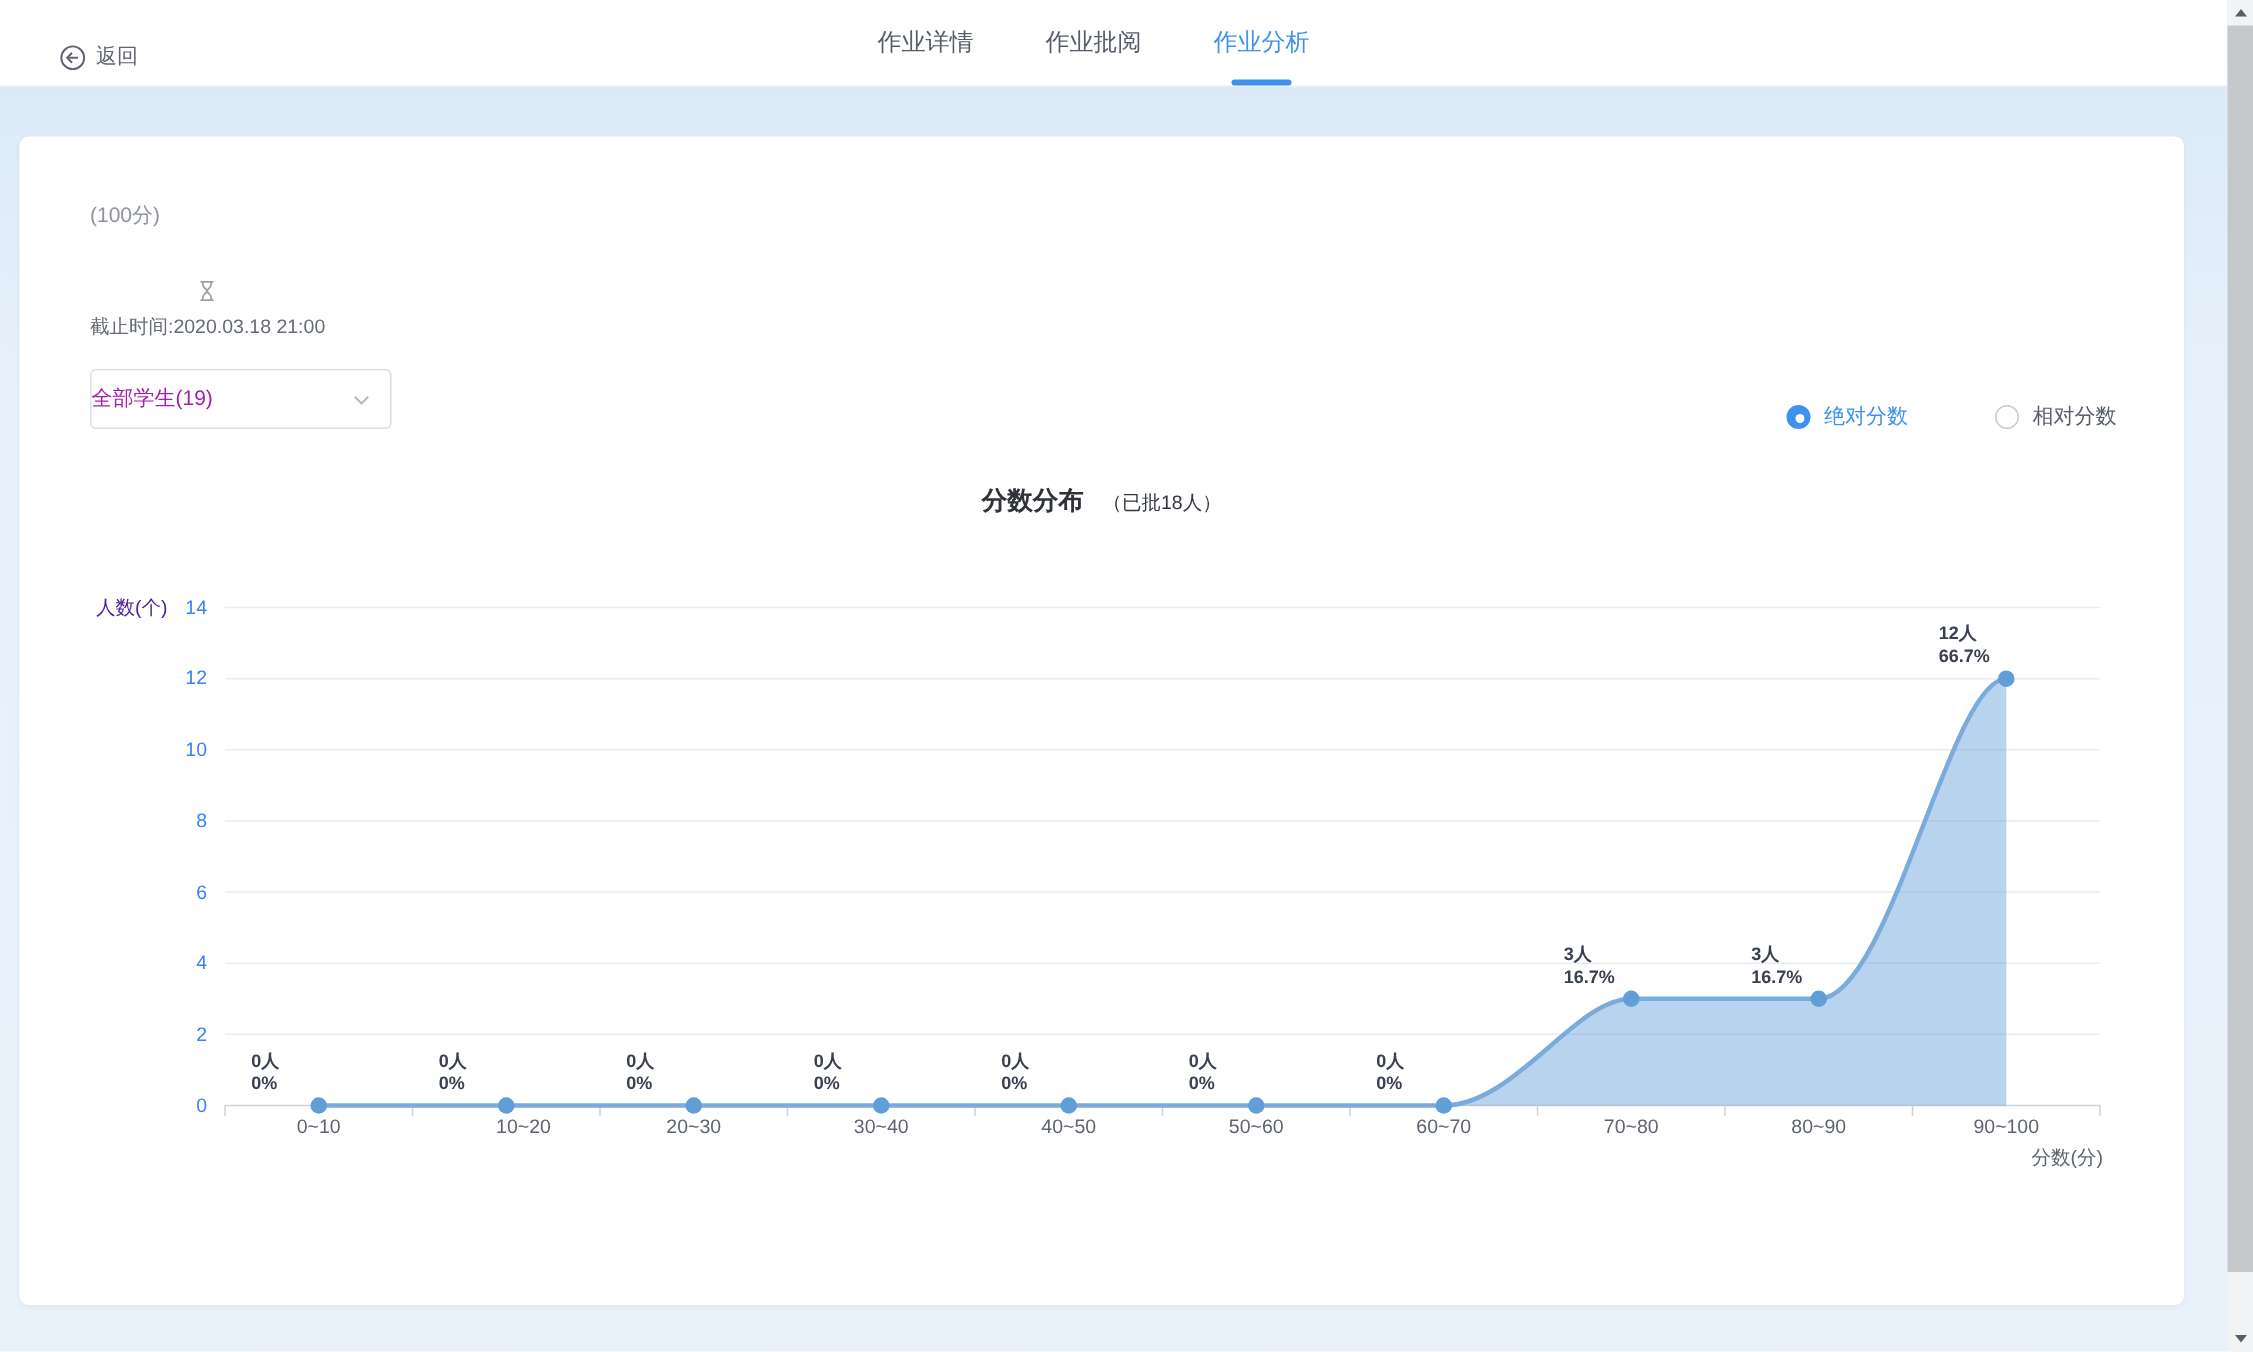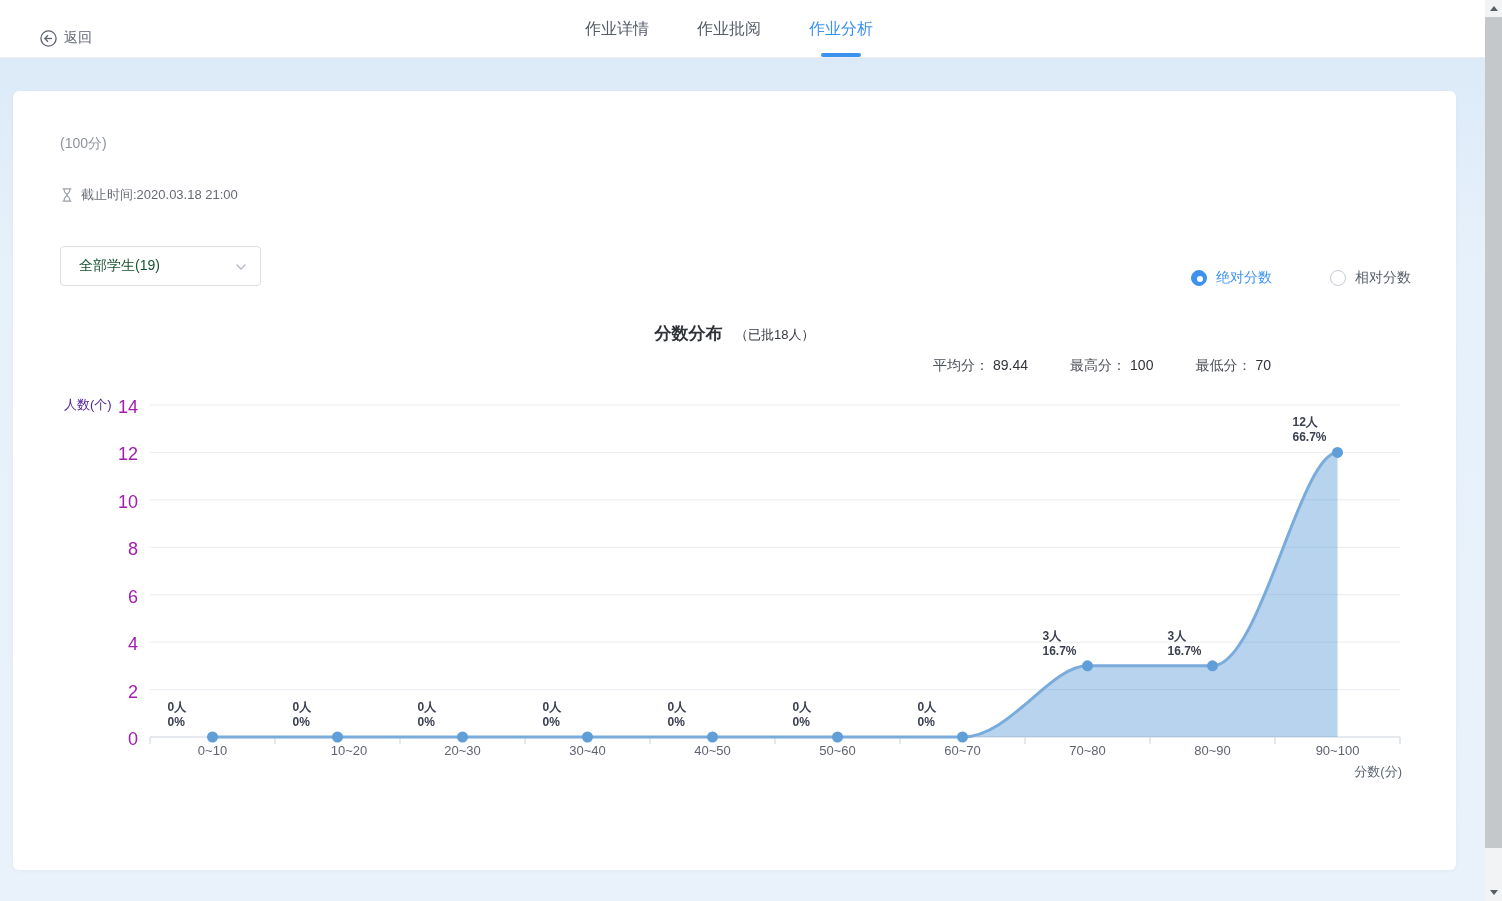--- a/index.html
+++ b/index.html
@@ -41,29 +41,29 @@
   }
   .hw-title-row {
     position:absolute; left:47px; top:44px;
     display:flex; align-items:baseline; gap:12px;
   }
   .hw-title { font-size:20px; font-weight:bold; color:#2b2f38; }
   .hw-score { font-size:14px; color:#8e939c; }
   .deadline-row {
     position:absolute; left:47px; top:95px;
     display:flex; align-items:center; gap:7px;
-    font-size:13px; color:#666b74;
+    font-size:13px; color:#666b74;flex-direction:column;
   }
   
   .select-box {
     position:absolute; left:47px; top:155px; width:201px; height:40px;
     border:1px solid #dcdfe6; border-radius:4px; background:#fff;
     display:flex; align-items:center; cursor:pointer;
   }
-  .select-box .sel-text { margin-left:18px; font-size:14px; color:#14532d; }
+  .select-box .sel-text { font-size:14px; color:#a21caf; }
   .select-box .chev { position:absolute; right:13px; top:16px; }
   
   .radio-group {
     position:absolute; right:45px; top:155px;
     display:flex; gap:58px; align-items:center;
   }
   .radio-item { display:flex; align-items:center; gap:9px; cursor:pointer; font-size:14px; color:#565d68;margin-top:23px; }
   .radio-item .radio {
     width:16px; height:16px; border-radius:50%;
     border:1px solid #c6ccd4; background:#fff; position:relative;
@@ -84,21 +84,21 @@
   .stats-row {
     position:absolute; top:266px; right:185px;
     display:flex; gap:42px; font-size:14px; color:#4c5058;
   }
   .stat-value { color:#2f3338; margin-left:4px; }
   
   .chart-wrap { position:absolute; left:137px; top:314px; width:1250px; height:412px; }
   .chart-wrap svg { position:absolute; left:0; top:0; overflow:visible; }
   .ylabel { position:absolute; left:-86px; top:-9px; font-size:13px; color:#4c1d95; }
   .xlabel { position:absolute; right:-2px; top:358px; font-size:13px; color:#5c6570; }
-  .ytick { position:absolute; left:-62px; width:50px; text-align:right; font-size:18px; color:#a21caf; }
+  .ytick { position:absolute; left:-62px; width:50px; text-align:right; font-size:13px; color:#3b82f6; }
   .xtick { position:absolute; top:338px; width:124px; text-align:center; font-size:13px; color:#5f6470; }
   .dlabel {
     position:absolute; width:90px; text-align:left;
     font-size:12px; font-weight:bold; color:#3b4050; line-height:15px;
   }
   
   .scrollbar {
     position:absolute; right:0; top:0; width:17px; height:901px;
     background:#f1f3f4; z-index:10;
   }
@@ -156,25 +156,20 @@
       <span class="radio"></span>
       <span class="radio-label">相对分数</span>
     </div>
   </div>
 
   <div class="chart-header">
     <span class="chart-title">分数分布</span>
     <span class="chart-subtitle">（已批18人）</span>
   </div>
 
-  <div class="stats-row">
-    <span><span>平均分：</span><span class="stat-value">89.44</span></span>
-    <span><span>最高分：</span><span class="stat-value">100</span></span>
-    <span><span>最低分：</span><span class="stat-value">70</span></span>
-  </div>
 
   <div class="chart-wrap" id="chart-layer">
     <svg id="chart-svg" width="1250" height="346">
         <line x1="0" x2="1250" y1="284.57142857142856" y2="284.57142857142856" stroke="#e9ecf0" stroke-width="1"></line>
         <line x1="0" x2="1250" y1="237.14285714285717" y2="237.14285714285717" stroke="#e9ecf0" stroke-width="1"></line>
         <line x1="0" x2="1250" y1="189.71428571428572" y2="189.71428571428572" stroke="#e9ecf0" stroke-width="1"></line>
         <line x1="0" x2="1250" y1="142.2857142857143" y2="142.2857142857143" stroke="#e9ecf0" stroke-width="1"></line>
         <line x1="0" x2="1250" y1="94.85714285714286" y2="94.85714285714286" stroke="#e9ecf0" stroke-width="1"></line>
         <line x1="0" x2="1250" y1="47.428571428571445" y2="47.428571428571445" stroke="#e9ecf0" stroke-width="1"></line>
         <line x1="0" x2="1250" y1="0" y2="0" stroke="#e9ecf0" stroke-width="1"></line>

